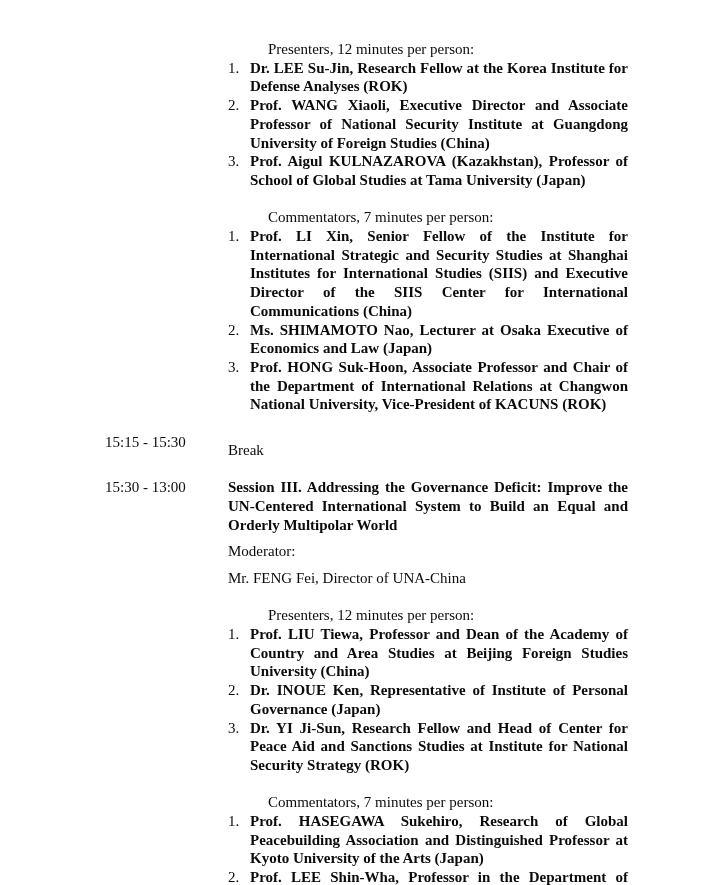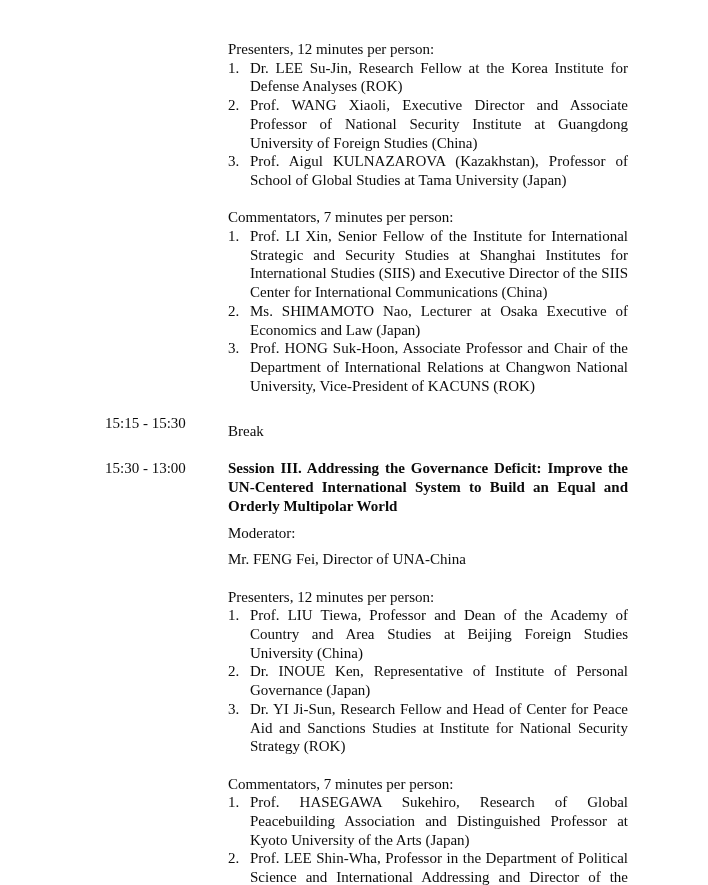--- a/index.html
+++ b/index.html
@@ -30,37 +30,38 @@
   }
   .time-col {
     flex: 0 0 123px;
     width: 123px;
   }
   .content-col {
     flex: 0 0 400px;
     width: 400px;
   }
   .spaced { margin-top: 18.7px; }          
-  .heading { text-align: left; }
+  .heading { text-align: left; margin-left: 40px; }
   .session-title {
     font-weight: bold;
     text-align: justify;
   }
   .item {
     display: flex;
     align-items: flex-start;
   }
   .item .num {
     flex: 0 0 22px;
     width: 22px;
   }
   .item .text {
     flex: 1 1 auto;
     display: block;
     text-align: justify;
+    font-weight: bold;
   }
   
   .item .text.cont {
     text-align-last: justify;
   }
   .line { text-align: left; margin-top: 8px; }
 </style>
 </head>
 <body>
 

